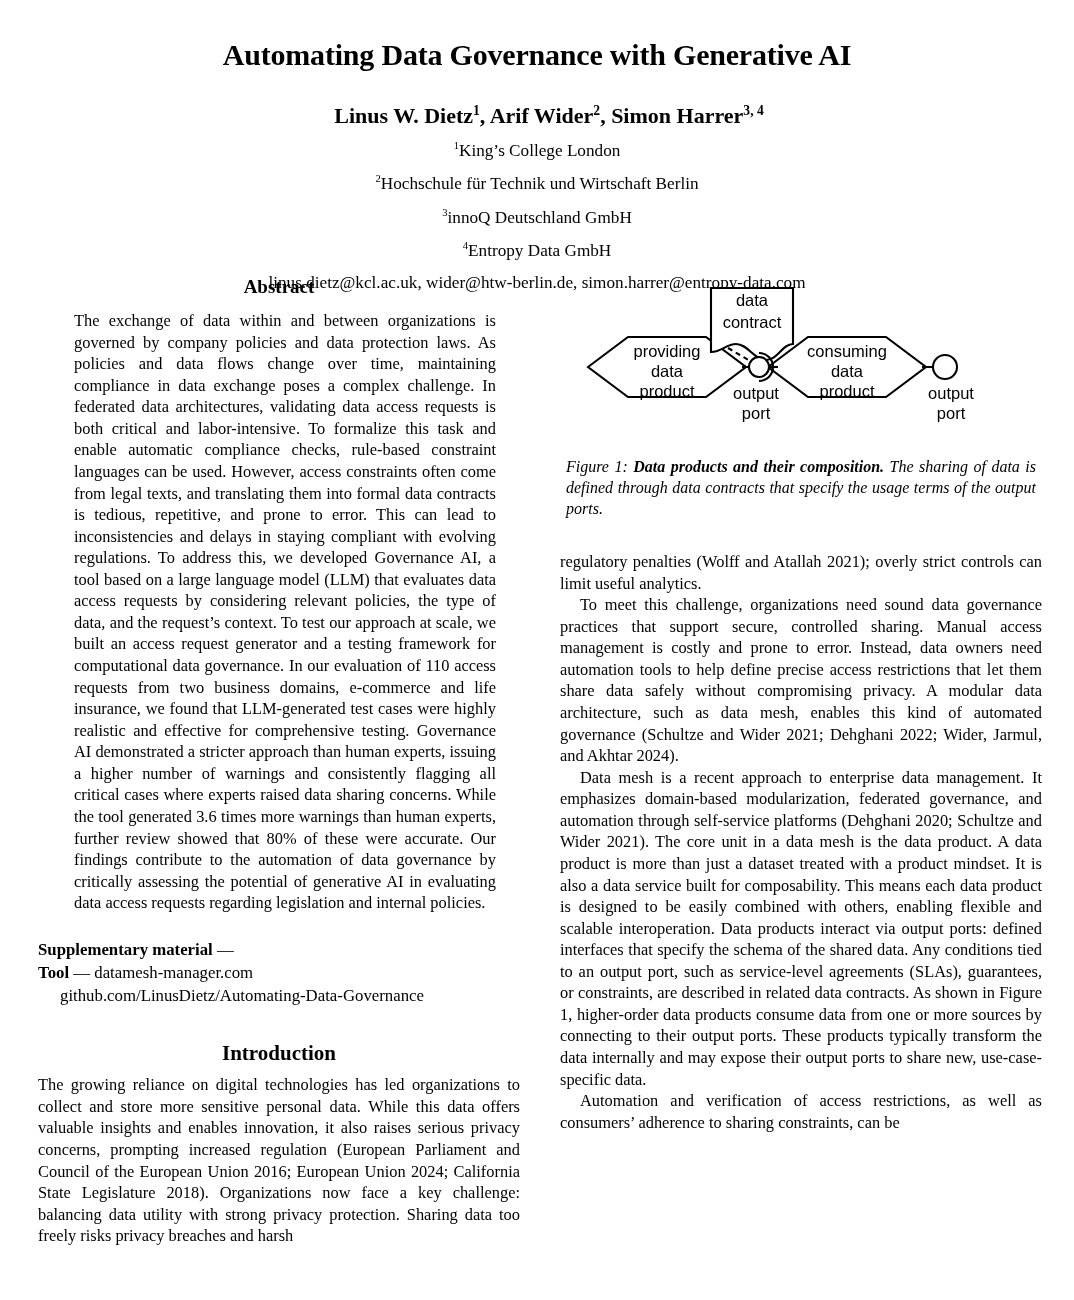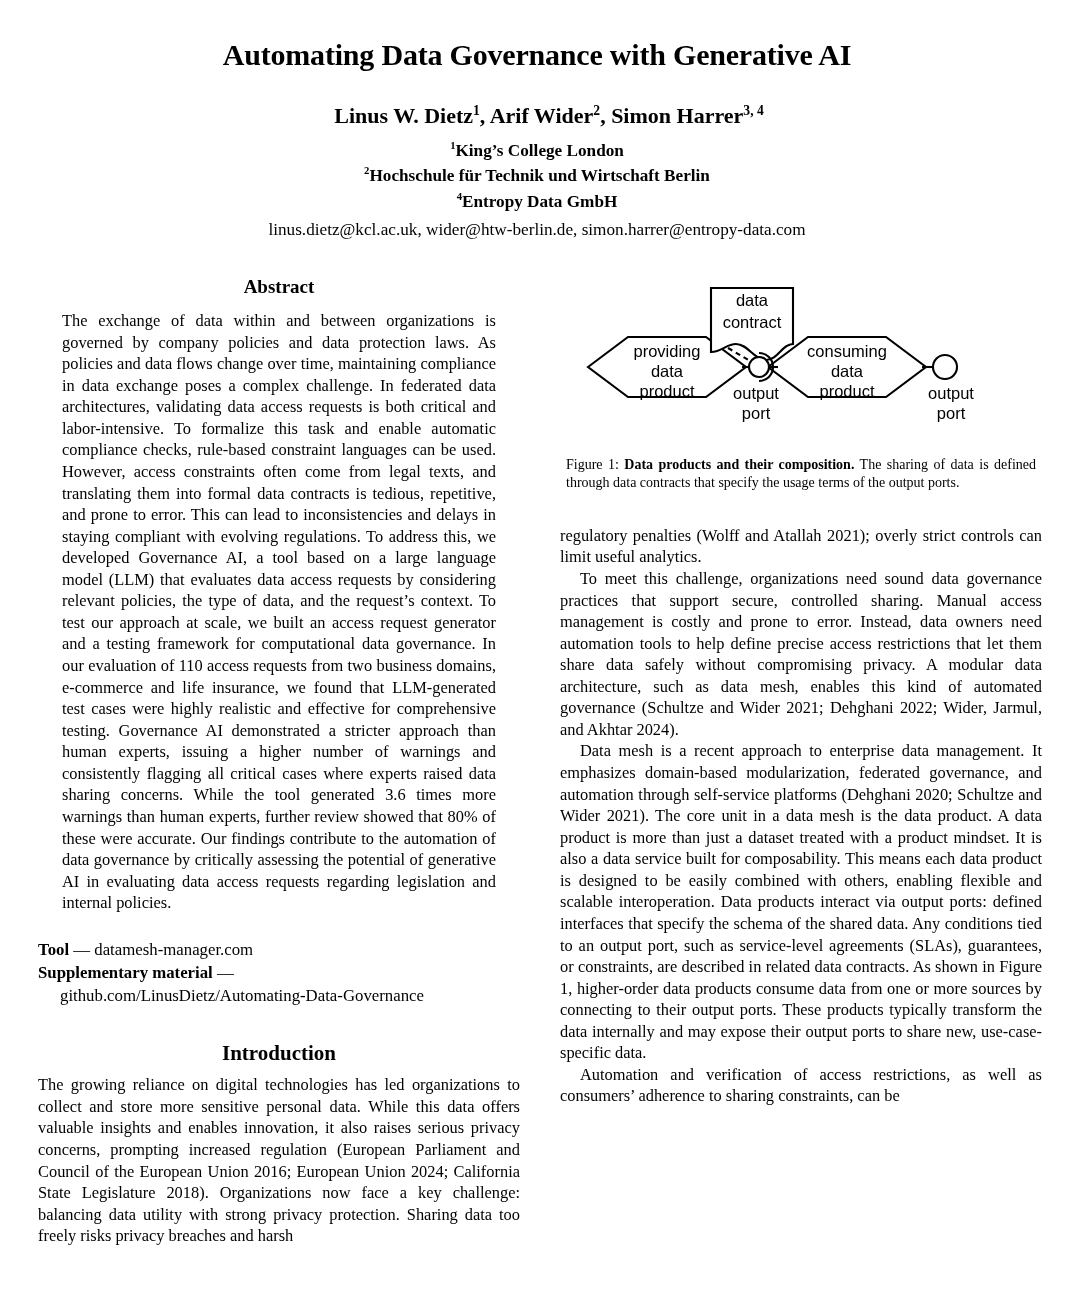--- a/index.html
+++ b/index.html
@@ -43,22 +43,21 @@
     padding-left: 24px;
   }
   .authors sup, .affil sup {
     font-size: 0.62em;
     vertical-align: super;
     font-weight: inherit;
   }
   .affil {
     font-size: 17.2px;
     line-height: 1.42;
-    margin: 0;
-    font-weight: bold;
+    margin: 8px;
   }
   .emails {
     font-size: 17.2px;
     line-height: 1.42;
     margin: 4px 0 0 0;
   }
 
   
   .columns {
     position: absolute;
@@ -74,21 +73,21 @@
   }
   .col-left  { left: 38px; }
   .col-right { left: 560px; }
   .abstract-head {
     font-size: 19px;
     font-weight: bold;
     text-align: center;
     margin: 0 0 12px 0;
   }
   .abstract-body {
-    margin: 0 24px 0 24px;
+    margin: 0 24px 0 36px;
   }
   p.body {
     font-size: 16.4px;
     line-height: 1.315;
     text-align: justify;
     text-justify: inter-word;
     hyphens: manual;
     margin: 0;
   }
   p.body.indent { text-indent: 20px; }
@@ -107,24 +106,25 @@
     font-weight: bold;
     margin: 34px 0 8px 0;
   }
 
   
   .figure {
     margin: 6px;
   }
   .figure svg { display: block; }
   .fig-caption {
-    font-size: 14px;
+    font-size: 16px;
     line-height: 1.315;
     text-align: justify;
     margin: 14px 0 0 0;
+    font-style: italic;
   }
   .fig-caption .fig-label { font-weight: normal; }
   .fig-caption .fig-bold { font-weight: bold; }
 
   .right-text { margin-top: 32px; }
   .right-text p.body + p.body { margin-top: 0; }
 </style>
 </head>
 <body>
 
@@ -139,42 +139,45 @@
       <span>Simon Harrer<sup>3, 4</sup></span>
     </div>
 
     <div class="affil">
       <sup>1</sup><span>King’s College London</span>
     </div>
     <div class="affil">
       <sup>2</sup><span>Hochschule für Technik und Wirtschaft Berlin</span>
     </div>
     <div class="affil">
+      <sup>3</sup><span>innoQ Deutschland GmbH</span>
+    </div>
+    <div class="affil">
       <sup>4</sup><span>Entropy Data GmbH</span>
     </div>
 
     <div class="emails">linus.dietz@kcl.ac.uk, wider@htw-berlin.de, simon.harrer@entropy-data.com</div>
   </div>
 
   <div class="columns">
 
     <div class="col col-left">
 
       <div class="abstract-head">Abstract</div>
 
       <div class="abstract-body">
         <p class="body">The exchange of data within and between organizations is governed by company policies and data protection laws. As policies and data flows change over time, maintaining compliance in data exchange poses a complex challenge. In federated data architectures, validating data access requests is both critical and labor-intensive. To formalize this task and enable automatic compliance checks, rule-based constraint languages can be used. However, access constraints often come from legal texts, and translating them into formal data contracts is tedious, repetitive, and prone to error. This can lead to inconsistencies and delays in staying compliant with evolving regulations. To address this, we developed Governance AI, a tool based on a large language model (LLM) that evaluates data access requests by considering relevant policies, the type of data, and the request’s context. To test our approach at scale, we built an access request generator and a testing framework for computational data governance. In our evaluation of 110 access requests from two business domains, e-commerce and life insurance, we found that LLM-generated test cases were highly realistic and effective for comprehensive testing. Governance AI demonstrated a stricter approach than human experts, issuing a higher number of warnings and consistently flagging all critical cases where experts raised data sharing concerns. While the tool generated 3.6 times more warnings than human experts, further review showed that 80% of these were accurate. Our findings contribute to the automation of data governance by critically assessing the potential of generative AI in evaluating data access requests regarding legislation and internal policies.</p>
       </div>
 
       <div class="meta-block">
         <div>
-          <span class="lbl">Tool</span><span> — </span><span>datamesh-manager.com</span>
+          <span class="lbl">Supplementary material</span><span> —</span>
         </div>
         <div>
-          <span class="lbl">Supplementary material</span><span> —</span>
+          <span class="lbl">Tool</span><span> — </span><span>datamesh-manager.com</span>
         </div>
         <div class="meta-sub">github.com/LinusDietz/Automating-Data-Governance</div>
       </div>
 
       <div class="intro-head">Introduction</div>
       <p class="body">The growing reliance on digital technologies has led organizations to collect and store more sensitive personal data. While this data offers valuable insights and enables innovation, it also raises serious privacy concerns, prompting increased regulation (European Parliament and Council of the European Union 2016; European Union 2024; California State Legislature 2018). Organizations now face a key challenge: balancing data utility with strong privacy protection. Sharing data too freely risks privacy breaches and harsh</p>
 
     </div>
 
     <div class="col col-right">

